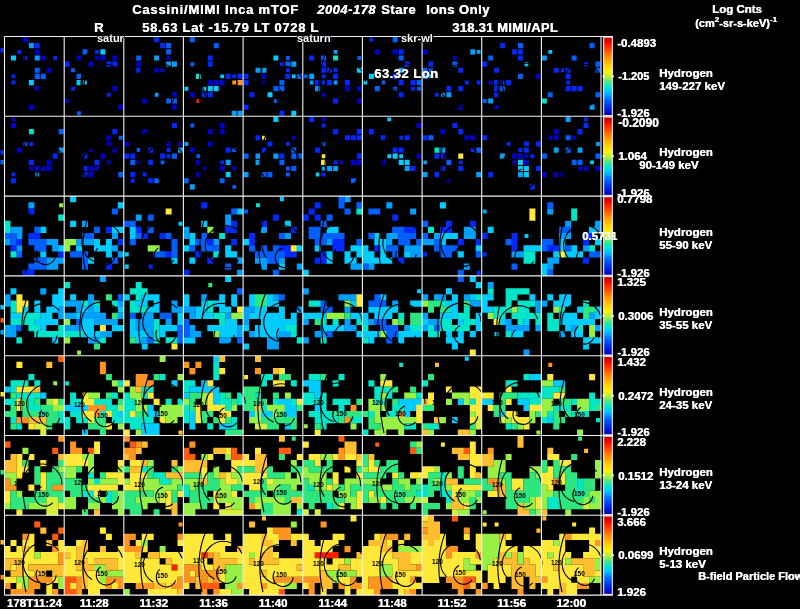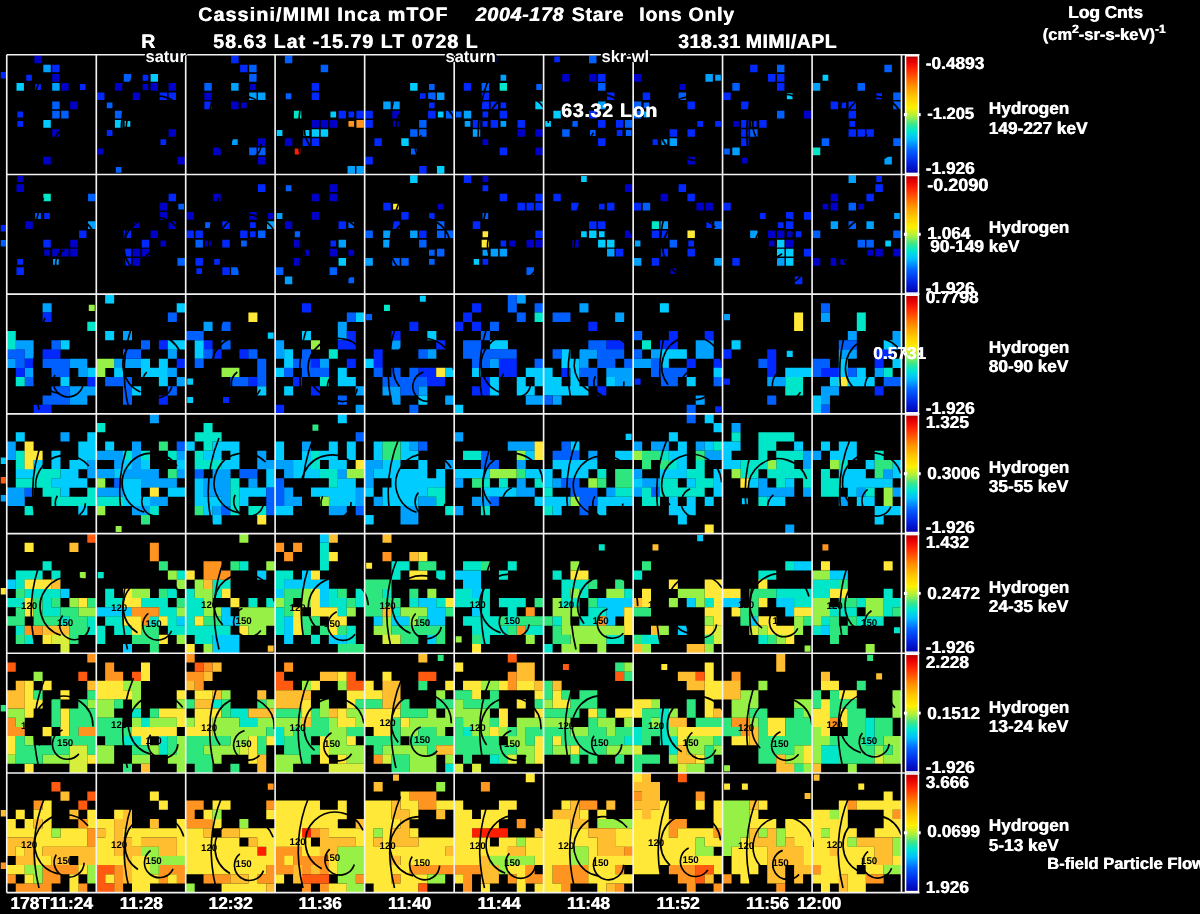--- a/index.html
+++ b/index.html
@@ -351,26 +351,26 @@
 <div style="position:absolute;left:401px;top:33px;font-size:11px;letter-spacing:0px;text-shadow:1.2px 0 #000,-1.2px 0 #000,0 1.2px #000,0 -1.2px #000;">skr-wl</div>
 <div style="position:absolute;left:617px;top:37.0px;font-size:11.5px;letter-spacing:0px;">-0.4893</div>
 <div style="position:absolute;left:618px;top:70.5px;font-size:11px;letter-spacing:0px;">-1.205</div>
 <div style="position:absolute;left:617px;top:107.0px;font-size:11.5px;letter-spacing:0px;">-1.926</div>
 <div style="position:absolute;left:659px;top:66.5px;font-size:11.5px;letter-spacing:0px;">Hydrogen</div>
 <div style="position:absolute;left:659px;top:79.5px;font-size:11.5px;letter-spacing:0px;">149-227 keV</div>
 <div style="position:absolute;left:618px;top:116.8px;font-size:12px;letter-spacing:0px;">-0.2090</div>
 <div style="position:absolute;left:618px;top:150.3px;font-size:11.5px;letter-spacing:0px;">1.064</div>
 <div style="position:absolute;left:617px;top:186.8px;font-size:11.5px;letter-spacing:0px;">-1.926</div>
 <div style="position:absolute;left:659px;top:146.3px;font-size:11.5px;letter-spacing:0px;">Hydrogen</div>
-<div style="position:absolute;left:620px;top:159.3px;font-size:11.5px;letter-spacing:0px;">90-149 keV</div>
+<div style="position:absolute;left:639px;top:159.3px;font-size:11.5px;letter-spacing:0px;">90-149 keV</div>
 <div style="position:absolute;left:617px;top:193px;font-size:11.5px;letter-spacing:0px;">0.7798</div>
 <div style="position:absolute;left:582px;top:230.1px;font-size:11.5px;letter-spacing:0px;">0.5731</div>
 <div style="position:absolute;left:617px;top:266.6px;font-size:11.5px;letter-spacing:0px;">-1.926</div>
 <div style="position:absolute;left:659px;top:226.1px;font-size:11.5px;letter-spacing:0px;">Hydrogen</div>
-<div style="position:absolute;left:659px;top:239.1px;font-size:11.5px;letter-spacing:0px;">80-90 keV</div>
+<div style="position:absolute;left:659px;top:239.1px;font-size:11.5px;letter-spacing:0px;">55-90 keV</div>
 <div style="position:absolute;left:617px;top:276.4px;font-size:11.5px;letter-spacing:0px;">1.325</div>
 <div style="position:absolute;left:618px;top:309.9px;font-size:11.5px;letter-spacing:0px;">0.3006</div>
 <div style="position:absolute;left:617px;top:346.4px;font-size:11.5px;letter-spacing:0px;">-1.926</div>
 <div style="position:absolute;left:659px;top:305.9px;font-size:11.5px;letter-spacing:0px;">Hydrogen</div>
 <div style="position:absolute;left:659px;top:318.9px;font-size:11.5px;letter-spacing:0px;">35-55 keV</div>
 <div style="position:absolute;left:617px;top:356.2px;font-size:11.5px;letter-spacing:0px;">1.432</div>
 <div style="position:absolute;left:618px;top:389.7px;font-size:11.5px;letter-spacing:0px;">0.2472</div>
 <div style="position:absolute;left:617px;top:426.2px;font-size:11.5px;letter-spacing:0px;">-1.926</div>
 <div style="position:absolute;left:659px;top:385.7px;font-size:11.5px;letter-spacing:0px;">Hydrogen</div>
 <div style="position:absolute;left:659px;top:398.7px;font-size:11.5px;letter-spacing:0px;">24-35 keV</div>
@@ -380,19 +380,19 @@
 <div style="position:absolute;left:659px;top:465.5px;font-size:11.5px;letter-spacing:0px;">Hydrogen</div>
 <div style="position:absolute;left:659px;top:478.5px;font-size:11.5px;letter-spacing:0px;">13-24 keV</div>
 <div style="position:absolute;left:617px;top:515.8px;font-size:11.5px;letter-spacing:0px;">3.666</div>
 <div style="position:absolute;left:618px;top:549.3px;font-size:11.5px;letter-spacing:0px;">0.0699</div>
 <div style="position:absolute;left:617px;top:585.8px;font-size:11.5px;letter-spacing:0px;">1.926</div>
 <div style="position:absolute;left:659px;top:545.3px;font-size:11.5px;letter-spacing:0px;">Hydrogen</div>
 <div style="position:absolute;left:659px;top:558.3px;font-size:11.5px;letter-spacing:0px;">5-13 keV</div>
 <div style="position:absolute;left:698px;top:571px;font-size:11px;letter-spacing:0px;">B-field Particle Flow</div>
 <div style="position:absolute;left:-5.7px;top:597px;width:80px;text-align:center;font-size:11.5px">178T11:24</div>
 <div style="position:absolute;left:54.0px;top:597px;width:80px;text-align:center;font-size:11.5px">11:28</div>
-<div style="position:absolute;left:113.6px;top:597px;width:80px;text-align:center;font-size:11.5px">12:32</div>
+<div style="position:absolute;left:113.6px;top:597px;width:80px;text-align:center;font-size:11.5px">11:32</div>
 <div style="position:absolute;left:173.3px;top:597px;width:80px;text-align:center;font-size:11.5px">11:36</div>
 <div style="position:absolute;left:232.9px;top:597px;width:80px;text-align:center;font-size:11.5px">11:40</div>
 <div style="position:absolute;left:292.6px;top:597px;width:80px;text-align:center;font-size:11.5px">11:44</div>
 <div style="position:absolute;left:352.2px;top:597px;width:80px;text-align:center;font-size:11.5px">11:48</div>
 <div style="position:absolute;left:411.9px;top:597px;width:80px;text-align:center;font-size:11.5px">11:52</div>
 <div style="position:absolute;left:471.5px;top:597px;width:80px;text-align:center;font-size:11.5px">11:56</div>
-<div style="position:absolute;left:531.2px;top:597px;width:80px;font-size:11.5px">12:00</div>
+<div style="position:absolute;left:531.2px;top:597px;width:80px;text-align:center;font-size:11.5px">12:00</div>
 </body></html>

